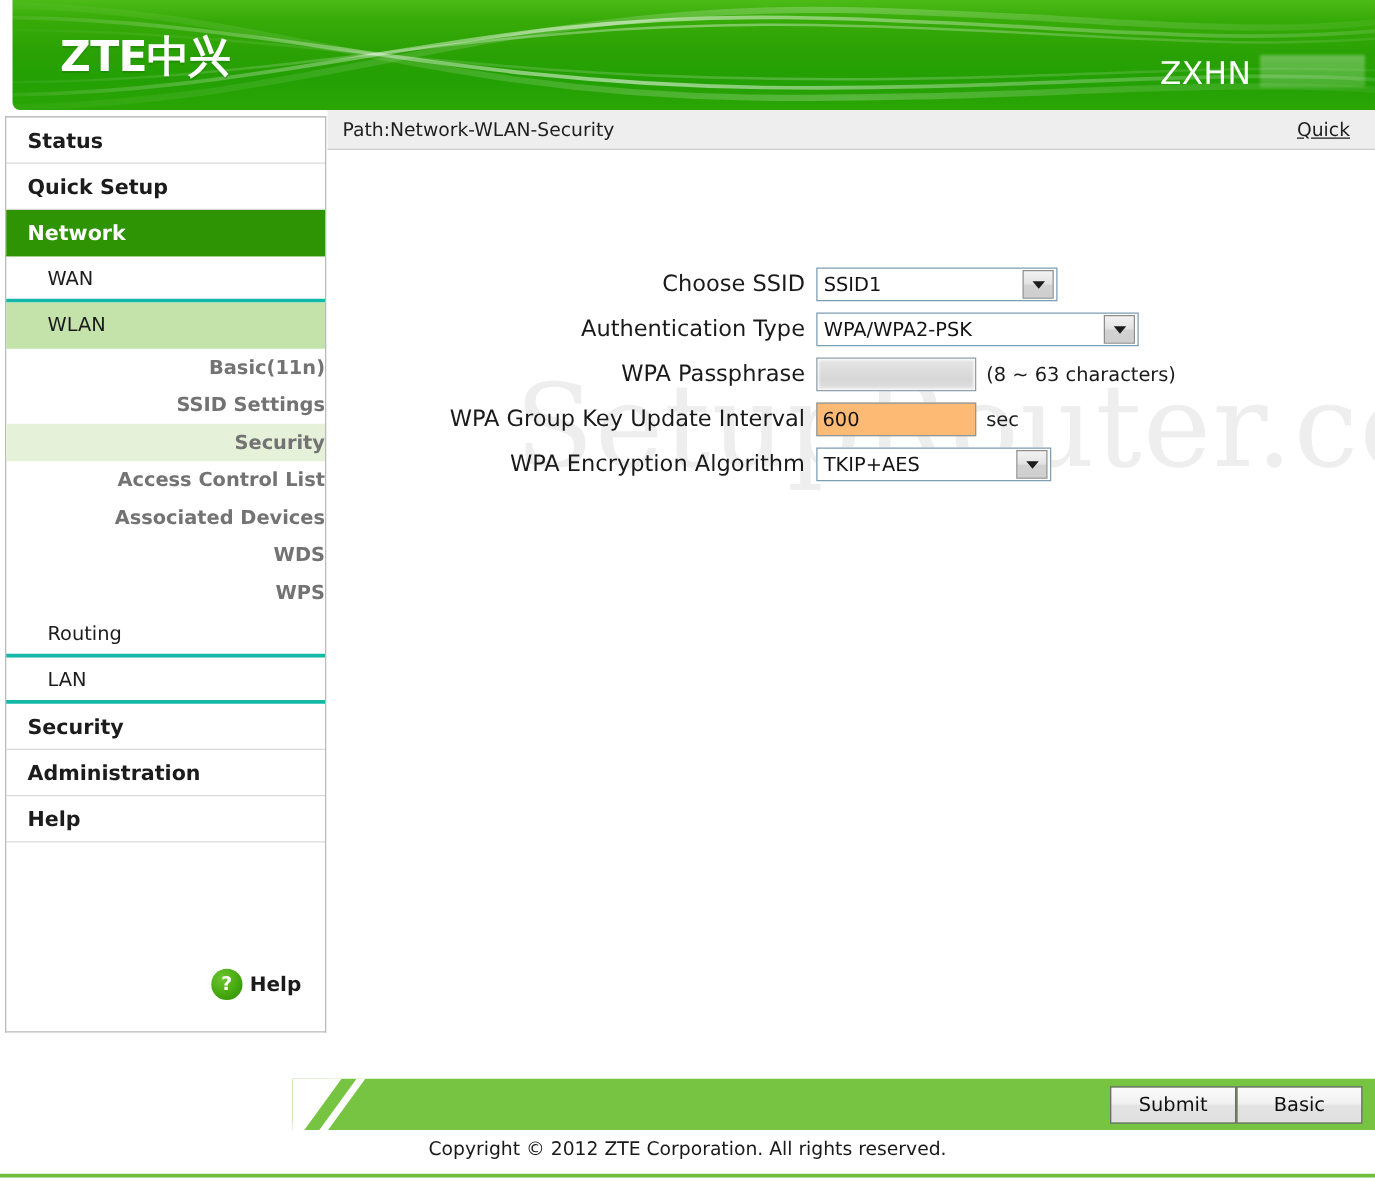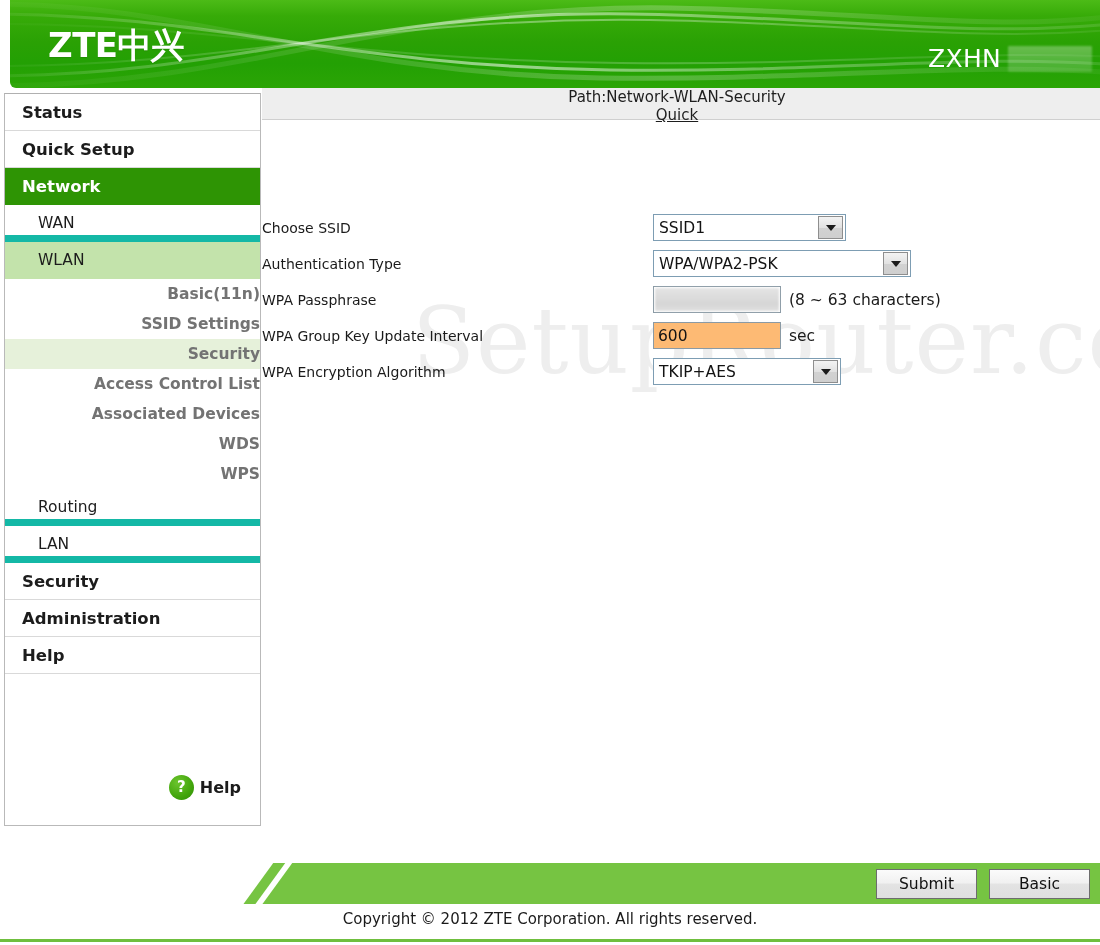--- a/index.html
+++ b/index.html
@@ -44,21 +44,20 @@
     color: #ffffff;
     letter-spacing: -0.5px;
     text-shadow: 0 1px 1px rgba(0,0,0,0.12);
     z-index: 4;
   }
   .logo .cn { letter-spacing: -1px; }
   .model-wrap {
     position: absolute;
     right: 18px; top: 44px;
     display: flex;
-    align-items: center;
     z-index: 4;
   }
   .model-text {
     font-size: 25px;
     color: #ffffff;
     font-family: "DejaVu Sans", "Liberation Sans", sans-serif;
     letter-spacing: 0.3px;
   }
   .model-redacted {
     width: 84px; height: 26px;
@@ -103,21 +102,21 @@
   }
   .nav-item.top.active {
     background: #2e9404;
     color: #ffffff;
     border-bottom: 1px solid #2e9404;
   }
   .nav-item.sub {
     padding-left: 33px;
     font-weight: normal;
     font-size: 15.5px;
-    border-bottom: 7px solid #14b8a6;
+    border-bottom: 3px solid #14b8a6;
   }
   .nav-item.sub.open {
     background: #c3e3ab;
     border-bottom: none;
   }
   .nav-item.sub.plain-nb { border-bottom: none; }
   .nav-item.subsub {
     padding-left: 56px;
     font-size: 15.5px;
     font-weight: bold;
@@ -172,21 +171,20 @@
   }
   .pathbar {
     position: relative;
     height: 32px;
     background: #eeeeee;
     border-bottom: 1px solid #cfcfcf;
     display: flex;
     align-items: center;
     padding: 0 20px 0 12px;
     justify-content: space-between;
-    flex-direction: column;
   }
   .path-text {
     font-size: 15px;
     color: #1e1e1e;
     font-weight: normal;
   }
   .logout-link {
     font-size: 15px;
     color: #1e1e1e;
     text-decoration: underline;
@@ -216,22 +214,23 @@
     z-index: 2;
   }
   .frow {
     display: flex;
     align-items: center;
     margin-bottom: 7px;
     height: 29px;
   }
   .flabel {
     width: 391px;
+    text-align: right;
     padding-right: 9px;
-    font-size: 14px;
+    font-size: 18px;
     color: #1a1a1a;
     white-space: nowrap;
   }
   .fctrl { display: flex; align-items: center; }
 
   
   .wselect {
     position: relative;
     height: 27px;
     border: 1px solid #7d9db3;
@@ -321,21 +320,20 @@
     position: absolute;
     left: 0; top: 0;
     width: 0; height: 0;
     border-left: 30px solid #ffffff;
     border-bottom: 41px solid transparent;
   }
   .btn-group {
     position: absolute;
     right: 10px; top: 6px;
     display: flex;
-    gap: 12px;
   }
   .wbtn {
     min-width: 101px;
     height: 30px;
     background: linear-gradient(180deg, #fbfbfb 0%, #f1f1f1 45%, #e3e3e3 52%, #dfdfdf 100%);
     border: 1px solid #6d6d6d;
     font-size: 15.5px;
     color: #111111;
     font-family: "DejaVu Sans", "Liberation Sans", sans-serif;
     cursor: pointer;

